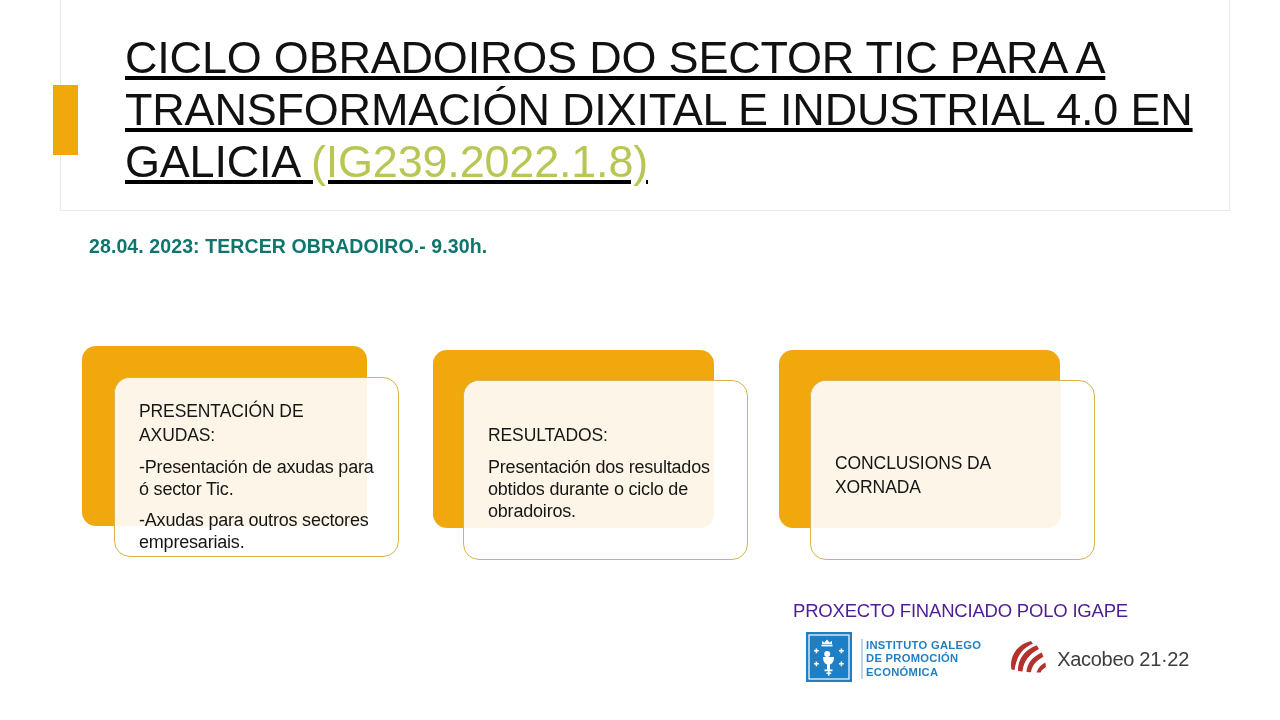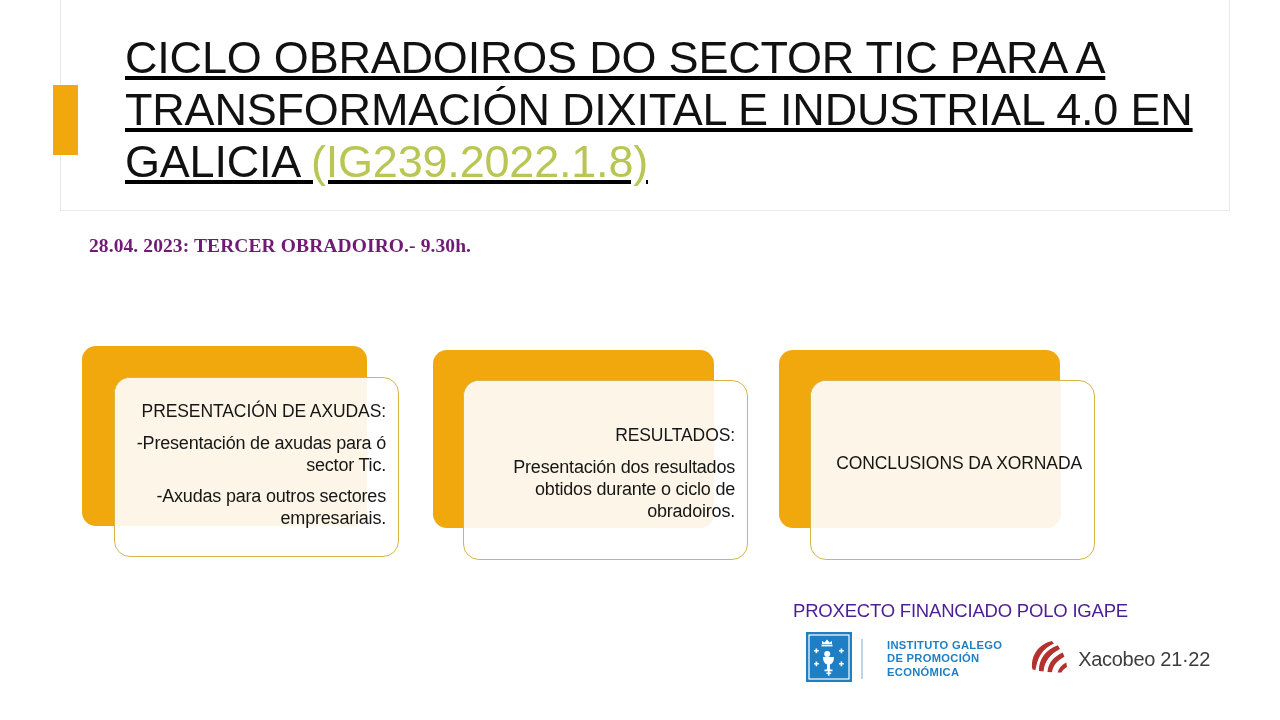--- a/index.html
+++ b/index.html
@@ -63,23 +63,22 @@
   }
 
   
   .subtitle {
     position: absolute;
     left: 89px;
     top: 235px;
     font-size: 19.5px;
     font-weight: bold;
     letter-spacing: 0.1px;
-    color: #701a75;
+    color: #0f766e;
     white-space: nowrap;
-    font-family: Liberation Serif, serif;
   }
 
   
   .card-group {
     position: absolute;
   }
   .card-back {
     position: absolute;
     background: #f0a80d;
     border-radius: 14px;
@@ -95,23 +94,23 @@
   
   .card-front .tint {
     position: absolute;
     background: #fdf5e7;
     border-radius: 0 0 14px 0;
   }
   .card-text {
     position: absolute;
     left: 0;
     right: 0;
-    text-align: right;
+    text-align: left;
     color: #161616;
-    padding: 0 12px;
+    padding: 0 24px;
     box-sizing: border-box;
   }
   .card-heading {
     font-size: 17.5px;
     line-height: 24px;
     font-weight: 400;
     margin: 0 0 9px 0;
     letter-spacing: -0.1px;
   }
   .card-line {
@@ -146,21 +145,21 @@
     align-items: center;
     gap: 9px;
   }
   .igape-text {
     font-size: 11.2px;
     line-height: 13.4px;
     font-weight: bold;
     color: #1f7fc4;
     letter-spacing: 0.3px;
     border-left: 2px solid #bfd4e6;
-    padding-left: 24px;
+    padding-left: 3px;
   }
   .xacobeo-logo {
     display: flex;
     align-items: center;
     gap: 8px;
   }
   .xacobeo-text {
     font-size: 20px;
     color: #3d3d3d;
     letter-spacing: -0.3px;

